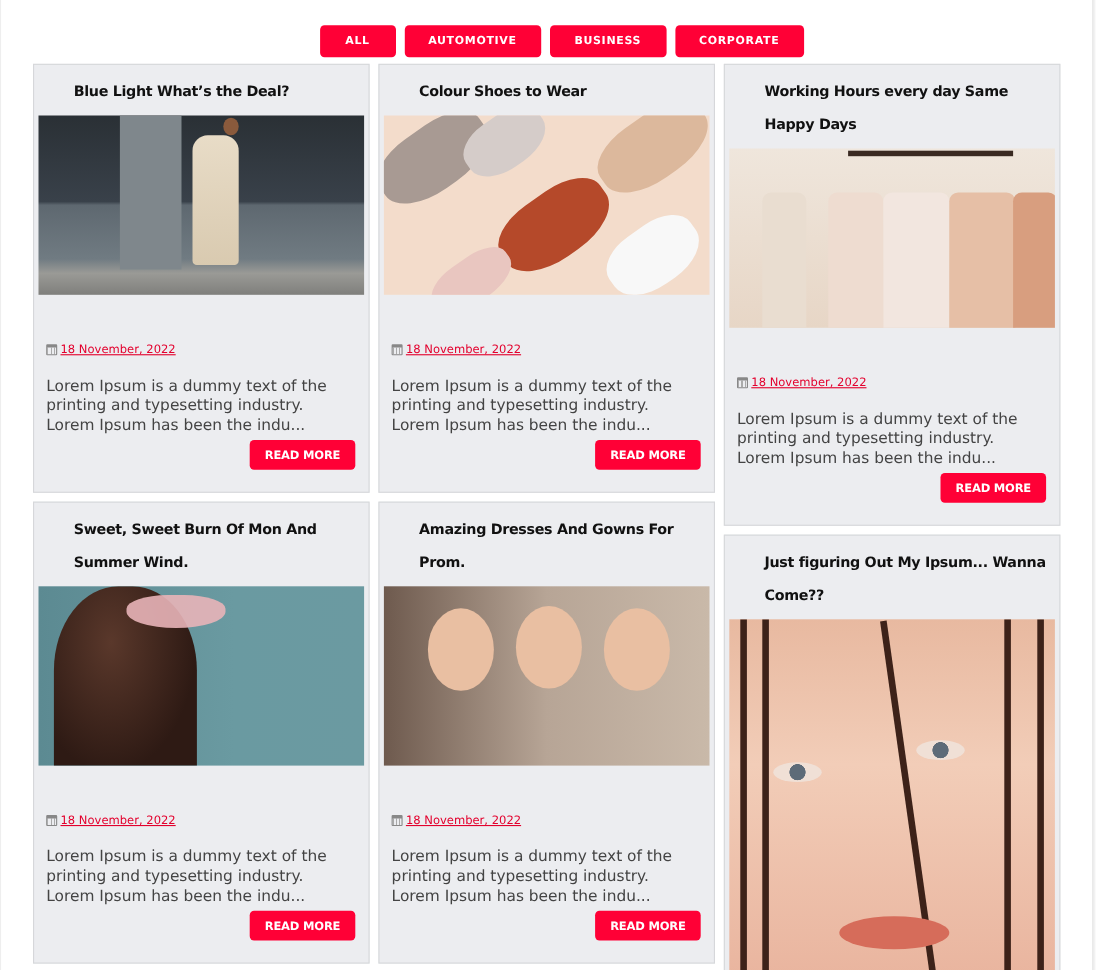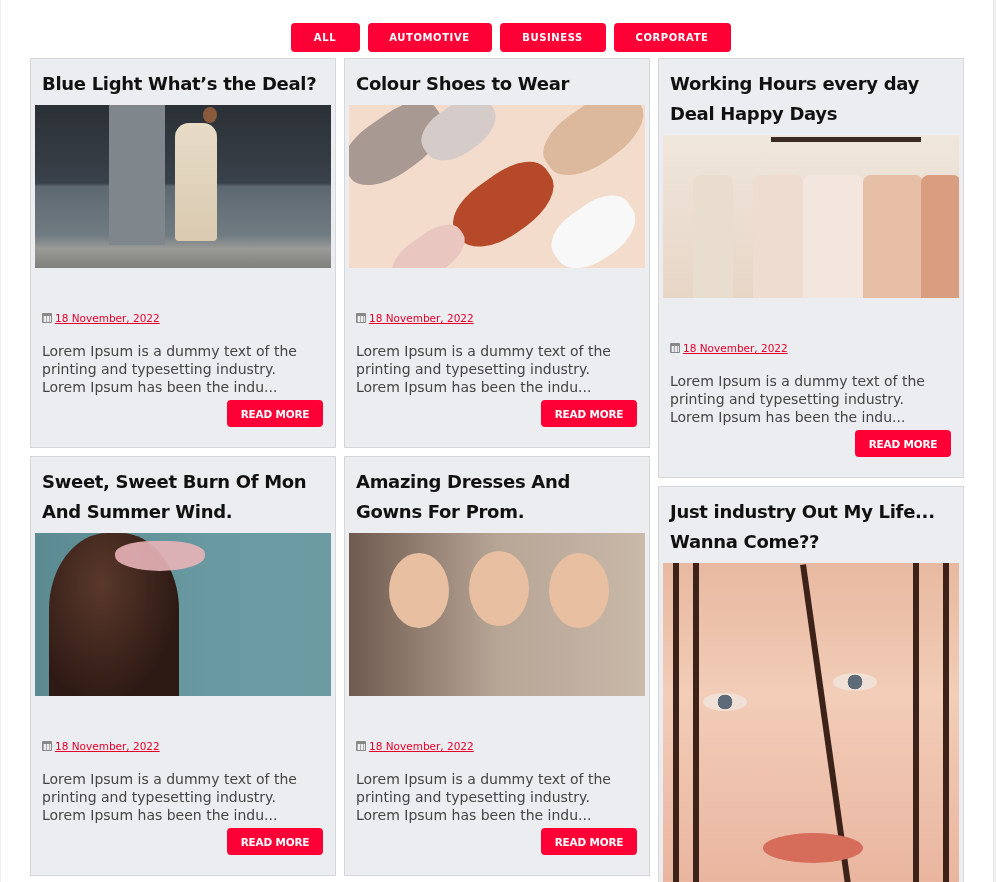--- a/index.html
+++ b/index.html
@@ -6,21 +6,21 @@
   html, body { width: 996px; height: 882px; overflow: hidden; background: #ffffff; }
   body { position: relative; font-family: "DejaVu Sans", sans-serif; color: #000; }
   .right-edge { position: absolute; top: 0; right: 0; width: 3px; height: 882px; background: #f2f2f2; border-left: 1px solid #e6e6e6; }
   .left-edge { position: absolute; top: 0; left: 0; width: 1px; height: 882px; background: #eeeeee; }
 
   .filters { position: absolute; top: 23px; left: 0; width: 1000px; display: flex; justify-content: center; gap: 8px; padding-left: 21px; }
   .filter-btn { height: 29px; border: none; border-radius: 4px; background: #ff0036; color: #fff; font-family: "DejaVu Sans", sans-serif; font-weight: bold; font-size: 10px; letter-spacing: 0.6px; cursor: pointer; }
   .f0 { width: 69px; } .f1 { width: 124px; } .f2 { width: 106px; } .f3 { width: 117px; }
 
   .card { position: absolute; width: 306px; background: #ecedf0; border: 1px solid #d6d7da; }
-  .card .title { font-family: "DejaVu Sans", sans-serif; font-weight: bold; font-size: 18px; line-height: 30px; color: #111; padding: 10px 11px 0 11px; letter-spacing: -0.3px; }
+  .card .title { font-family: "DejaVu Sans", sans-serif; font-weight: bold; font-size: 13px; line-height: 30px; color: #111; padding: 10px 11px 0 11px; letter-spacing: -0.3px; margin-left: 25px; }
   .card .img { display: block; margin: 6px 4px 0 4px; width: 296px; height: 163px; position: relative; overflow: hidden; }
   .card .meta { margin: 44px 0 0 11px; font-size: 10.5px; display: flex; align-items: center; gap: 3px; }
   .cal { width: 10px; height: 10px; border: 1px solid #888; border-top-width: 3px; border-radius: 1px; display: inline-block; background: repeating-linear-gradient(90deg,#aaa 0 1px,transparent 1px 3px); }
   .date-link { color: #e3002d; text-decoration: underline; cursor: pointer; font-size: 10.5px; }
   .excerpt { margin: 18px 11px 0 11px; font-size: 14px; line-height: 18px; color: #444; }
   .read-more { position: absolute; right: 12px; width: 96px; height: 27px; border: none; border-radius: 4px; background: #ff0036; color: #fff; font-weight: bold; font-size: 10.5px; letter-spacing: -0.2px; cursor: pointer; font-family: "DejaVu Sans", sans-serif; }
 
   
   .img-street { background: linear-gradient(180deg,#2a3035 0%,#39414a 48%,#5e6870 50%,#707b82 80%,#9a9a96 88%,#7f7f7c 100%); }
   .img-street .fig { position: absolute; left: 140px; top: 18px; width: 42px; height: 118px; background: linear-gradient(180deg,#e8dcc7,#d9cab0); border-radius: 14px 14px 4px 4px; }
@@ -81,21 +81,21 @@
   </div>
   <div class="meta">
     <span class="cal"></span>
     <a class="date-link">18 November, 2022</a>
   </div>
   <p class="excerpt">Lorem Ipsum is a dummy text of the printing and typesetting industry. Lorem Ipsum has been the indu...</p>
   <button class="read-more" style="top:341px;">READ MORE</button>
 </div>
 
 <div class="card" style="left:658px; top:58px; height:420px;">
-  <div class="title">Working Hours every day Deal Happy Days</div>
+  <div class="title">Working Hours every day Same Happy Days</div>
   <div class="img img-rack">
     <div class="bar"></div>
     <div class="cloth" style="left:30px;width:40px;background:#e9ddd0;"></div>
     <div class="cloth" style="left:90px;width:50px;background:#eedcd0;"></div>
     <div class="cloth" style="left:140px;width:60px;background:#f2e6df;"></div>
     <div class="cloth" style="left:200px;width:60px;background:#e6bfa6;"></div>
     <div class="cloth" style="left:258px;width:40px;background:#d89e7f;"></div>
   </div>
   <div class="meta">
     <span class="cal"></span>
@@ -128,21 +128,21 @@
   </div>
   <div class="meta">
     <span class="cal"></span>
     <a class="date-link">18 November, 2022</a>
   </div>
   <p class="excerpt">Lorem Ipsum is a dummy text of the printing and typesetting industry. Lorem Ipsum has been the indu...</p>
   <button class="read-more" style="top:371px;">READ MORE</button>
 </div>
 
 <div class="card" style="left:658px; top:486px; height:420px;">
-  <div class="title">Just industry Out My Life... Wanna Come??</div>
+  <div class="title">Just figuring Out My Ipsum... Wanna Come??</div>
   <div class="img img-face" style="height:330px;">
     <div class="hair" style="left:10px;"></div>
     <div class="hair" style="left:30px;"></div>
     <div class="hair" style="left:160px;transform:rotate(-8deg);"></div>
     <div class="hair" style="left:250px;"></div>
     <div class="hair" style="left:280px;"></div>
     <div class="eye" style="left:40px;top:130px;"></div>
     <div class="eye" style="left:170px;top:110px;"></div>
     <div class="lips"></div>
   </div>

